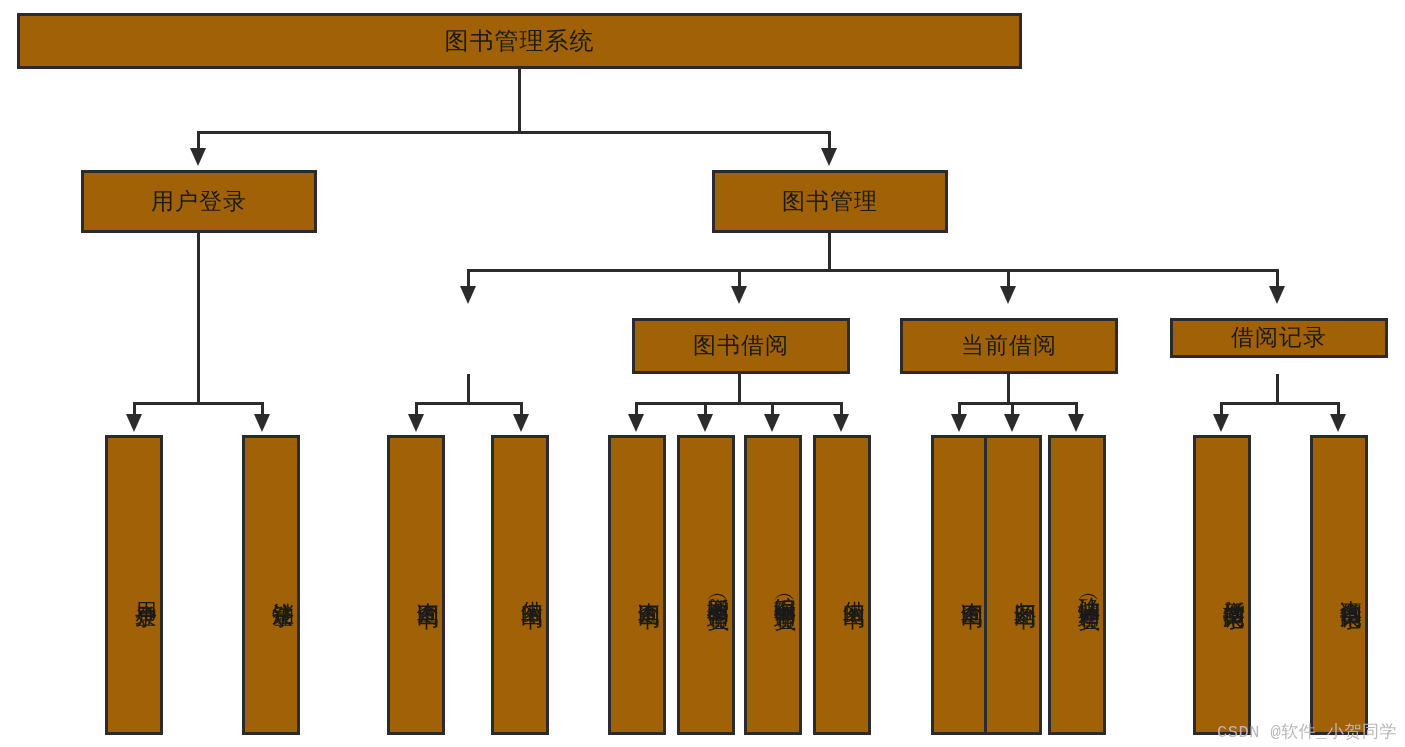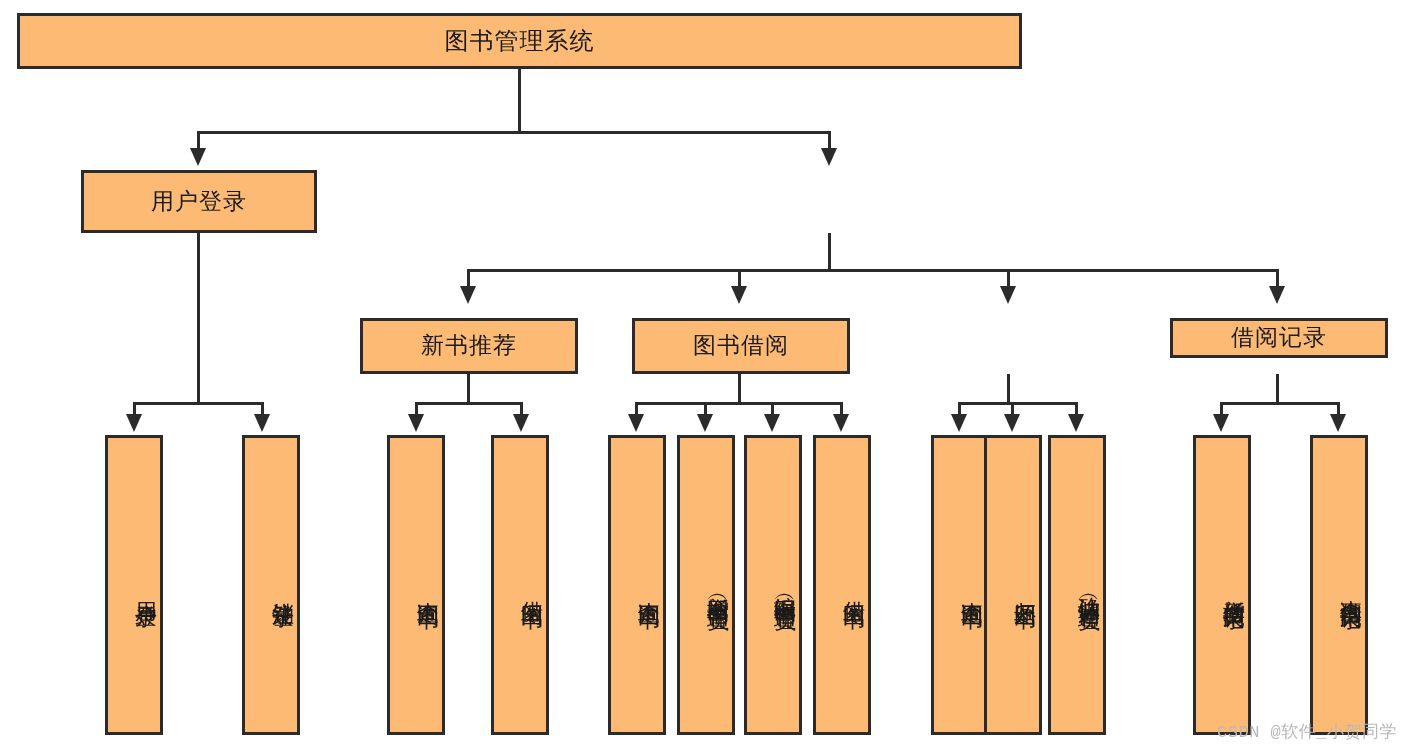--- a/index.html
+++ b/index.html
@@ -14,21 +14,21 @@
     position: relative;
     width: 1405px;
     height: 747px;
     background: #ffffff;
     overflow: hidden;
   }
   .node {
     position: absolute;
     box-sizing: border-box;
     border: 3px solid #2b2b2b;
-    background: #fdba74;
+    background: #a16207;
     display: flex;
     align-items: center;
     justify-content: center;
     color: #1a1a1a;
     text-align: center;
   }
   .node.horiz {
     font-size: 23px;
     letter-spacing: 1px;
     line-height: 1.2;
@@ -91,45 +91,48 @@
   <div class="edge h" style="left:197px; top:131px; width:634px; height:3px;"></div>
 
   <div class="edge v" style="left:197px; top:131px; width:3px; height:22px;"></div>
   <div class="arrow" style="left:190px; top:148px;"></div>
 
   <div class="edge v" style="left:828px; top:131px; width:3px; height:22px;"></div>
   <div class="arrow" style="left:821px; top:148px;"></div>
 
   <div class="node horiz" style="left:81px; top:170px; width:236px; height:63px;">
     <span>用户登录</span>
+  </div>
+  <div class="node horiz" style="left:712px; top:170px; width:236px; height:63px;">
+    <span>图书管理</span>
   </div>
 
   <div class="edge v" style="left:197px; top:233px; width:3px; height:172px;"></div>
   <div class="edge h" style="left:133px; top:402px; width:131px; height:3px;"></div>
   <div class="edge v" style="left:133px; top:402px; width:3px; height:16px;"></div>
   <div class="arrow" style="left:126px; top:414px;"></div>
   <div class="edge v" style="left:261px; top:402px; width:3px; height:16px;"></div>
   <div class="arrow" style="left:254px; top:414px;"></div>
 
   <div class="edge v" style="left:828px; top:233px; width:3px; height:38px;"></div>
   <div class="edge h" style="left:467px; top:269px; width:811px; height:3px;"></div>
   <div class="edge v" style="left:467px; top:269px; width:3px; height:22px;"></div>
   <div class="arrow" style="left:460px; top:286px;"></div>
   <div class="edge v" style="left:738px; top:269px; width:3px; height:22px;"></div>
   <div class="arrow" style="left:731px; top:286px;"></div>
   <div class="edge v" style="left:1007px; top:269px; width:3px; height:22px;"></div>
   <div class="arrow" style="left:1000px; top:286px;"></div>
   <div class="edge v" style="left:1276px; top:269px; width:3px; height:22px;"></div>
   <div class="arrow" style="left:1269px; top:286px;"></div>
 
-  <div class="node horiz" style="left:360px; top:318px; width:218px; height:56px;">
-    <span>新书推荐</span>
-  </div>
   <div class="node horiz" style="left:632px; top:318px; width:218px; height:56px;">
     <span>图书借阅</span>
+  </div>
+  <div class="node horiz" style="left:900px; top:318px; width:218px; height:56px;">
+    <span>当前借阅</span>
   </div>
   <div class="node horiz" style="left:1170px; top:318px; width:218px; height:40px;">
     <span>借阅记录</span>
   </div>
 
   <div class="edge v" style="left:467px; top:374px; width:3px; height:31px;"></div>
   <div class="edge h" style="left:415px; top:402px; width:108px; height:3px;"></div>
   <div class="edge v" style="left:415px; top:402px; width:3px; height:16px;"></div>
   <div class="arrow" style="left:408px; top:414px;"></div>
   <div class="edge v" style="left:520px; top:402px; width:3px; height:16px;"></div>

